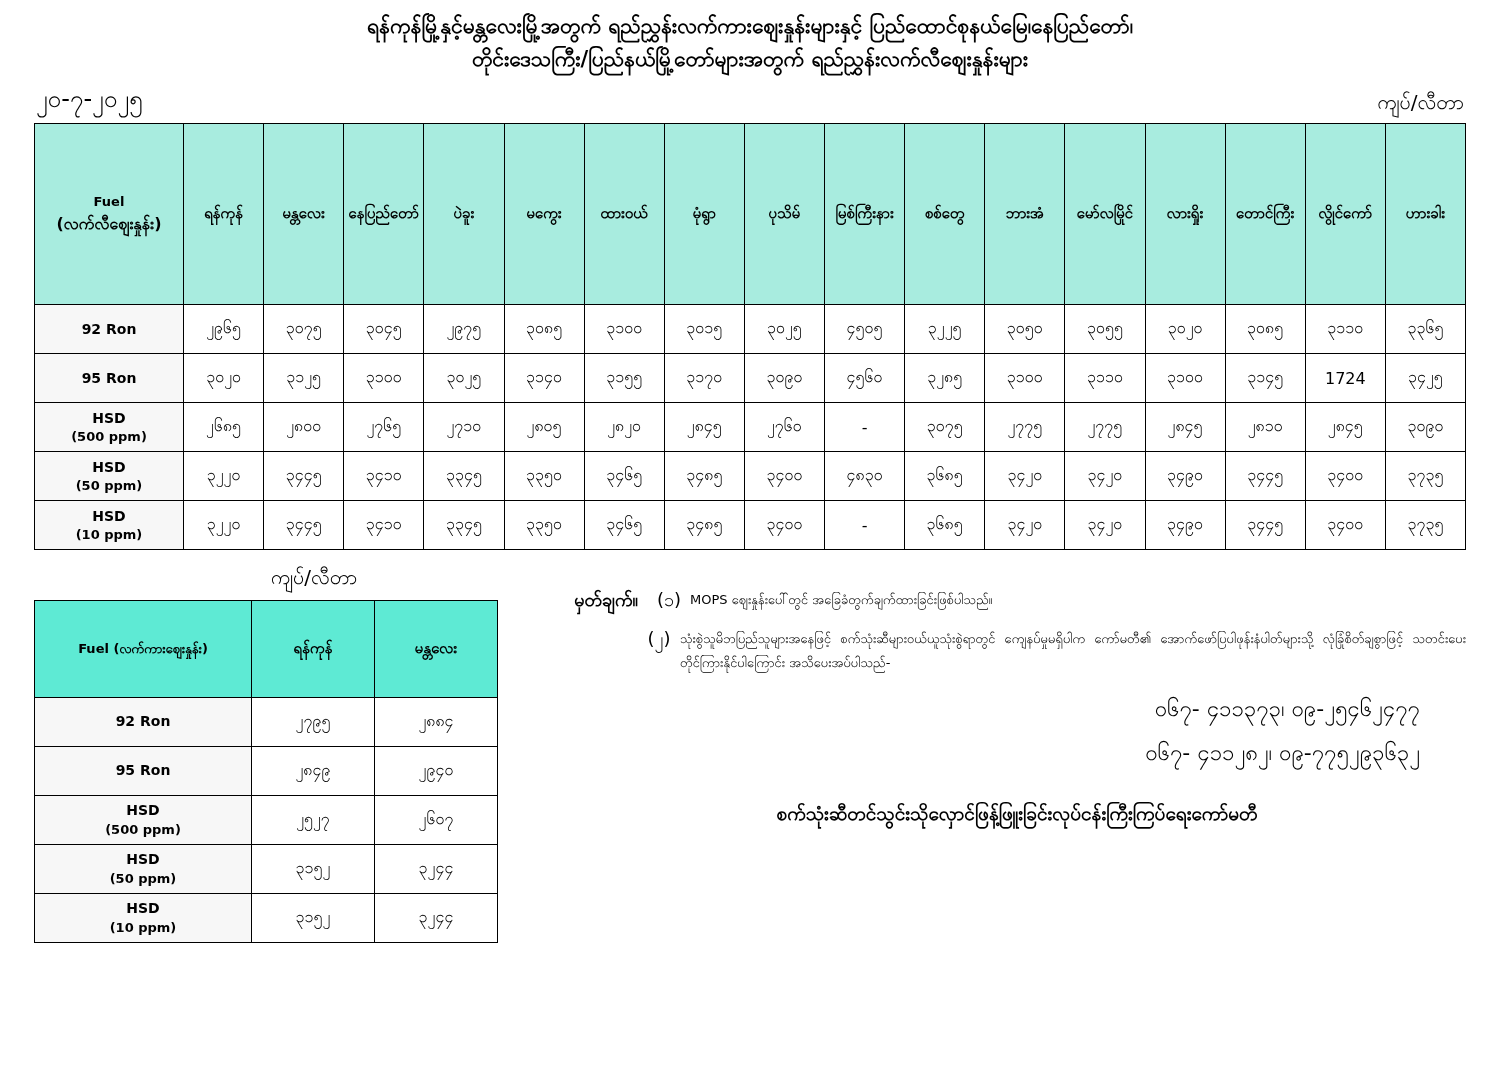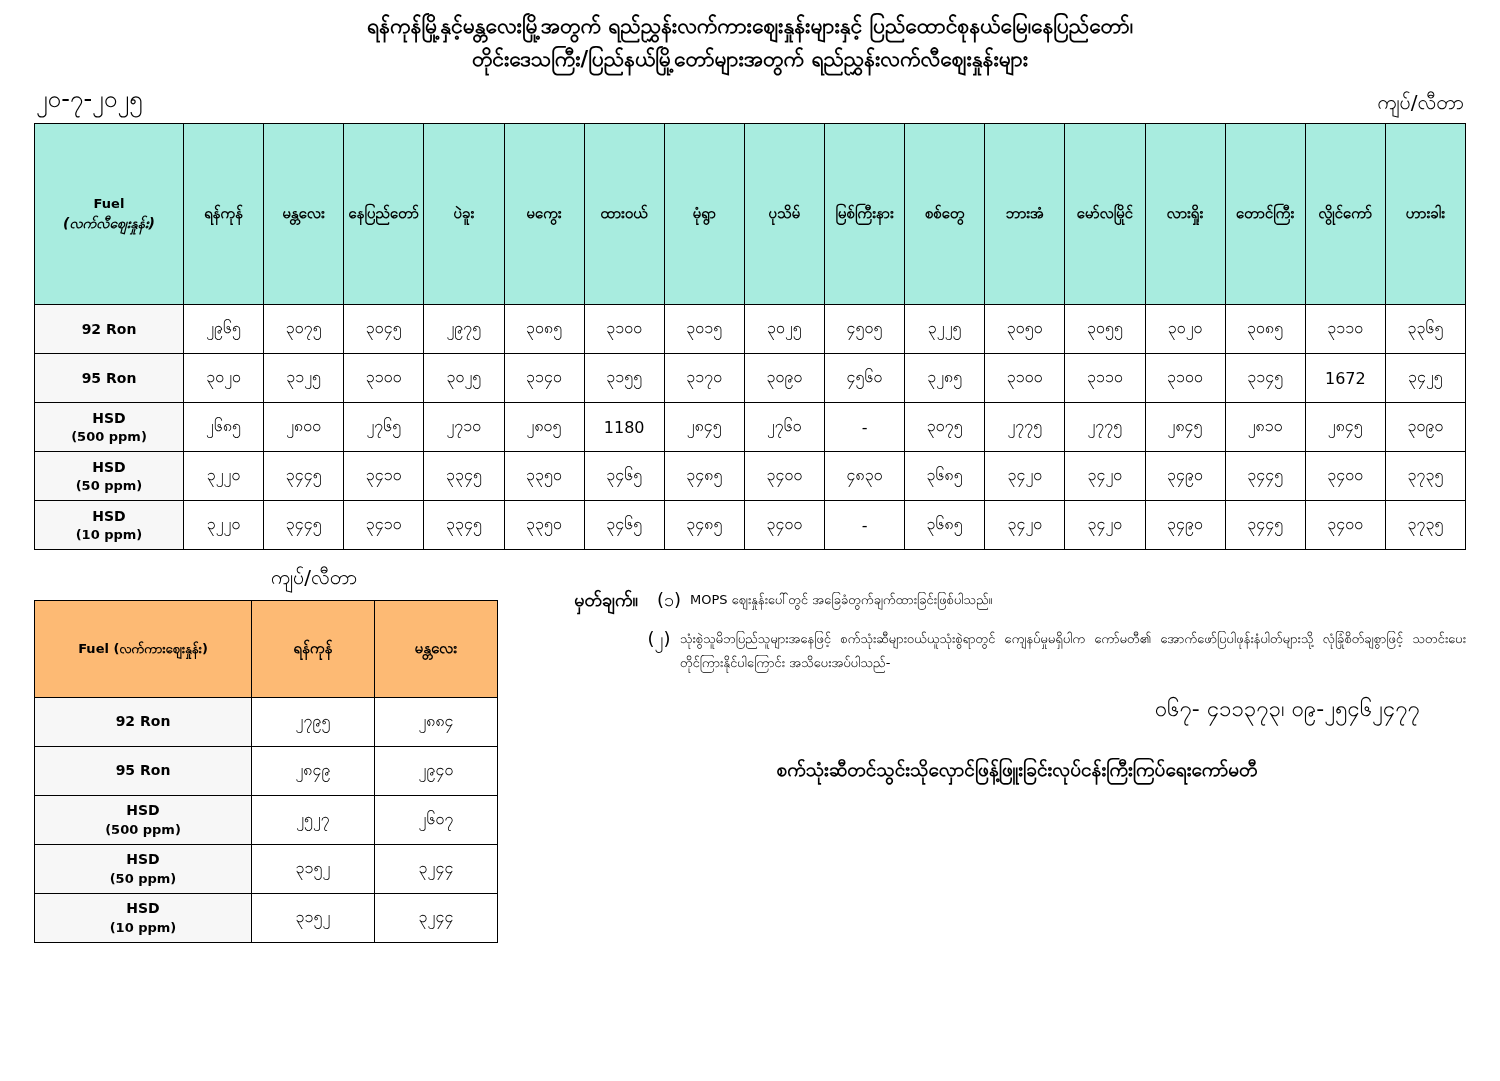--- a/index.html
+++ b/index.html
@@ -79,23 +79,22 @@
     font-size: 13px;
     line-height: 1.5;
   }
   table.grid thead th.fuel-head .fuel-label {
     font-weight: bold;
     font-size: 13px;
     display: block;
   }
   table.grid thead th.fuel-head .fuel-sub {
     font-weight: bold;
-    font-size: 14px;
+    font-size: 16px;
     display: block;
-    font-style: italic;
   }
   table.grid tbody td {
     height: 48px;
     background: #ffffff;
     font-size: 16px;
   }
   table.grid tbody td.rowlabel {
     background: #f7f7f7;
     font-weight: bold;
     font-size: 14px;
@@ -128,21 +127,21 @@
     width: 464px;
     table-layout: fixed;
   }
   table.grid2 th, table.grid2 td {
     border: 1px solid #000000;
     text-align: center;
     vertical-align: middle;
     padding: 0;
   }
   table.grid2 thead th {
-    background: #fdba74;
+    background: #5eead4;
     height: 96px;
     font-weight: bold;
     font-size: 15px;
     line-height: 1.45;
   }
   table.grid2 thead th.fuel-head2 {
     width: 216px;
     font-size: 13px;
   }
   table.grid2 tbody td {
@@ -285,34 +284,34 @@
           <td>၃၁၄၀</td>
           <td>၃၁၅၅</td>
           <td>၃၁၇၀</td>
           <td>၃၀၉၀</td>
           <td>၄၅၆၀</td>
           <td>၃၂၈၅</td>
           <td>၃၁၀၀</td>
           <td>၃၁၁၀</td>
           <td>၃၁၀၀</td>
           <td>၃၁၄၅</td>
-          <td>1672</td>
+          <td>1724</td>
           <td>၃၄၂၅</td>
         </tr>
         <tr>
           <td class="rowlabel">
             <span>HSD</span>
             <span class="sub">(500 ppm)</span>
           </td>
           <td>၂၆၈၅</td>
           <td>၂၈၀၀</td>
           <td>၂၇၆၅</td>
           <td>၂၇၁၀</td>
           <td>၂၈၀၅</td>
-          <td>1180</td>
+          <td>၂၈၂၀</td>
           <td>၂၈၄၅</td>
           <td>၂၇၆၀</td>
           <td>-</td>
           <td>၃၀၇၅</td>
           <td>၂၇၇၅</td>
           <td>၂၇၇၅</td>
           <td>၂၈၄၅</td>
           <td>၂၈၁၀</td>
           <td>၂၈၄၅</td>
           <td>၃၀၉၀</td>
@@ -426,20 +425,21 @@
         <div class="note-text">MOPS ဈေးနှုန်းပေါ်တွင် အခြေခံတွက်ချက်ထားခြင်းဖြစ်ပါသည်။</div>
       </div>
       <div class="note-row">
         <div class="spacer-head"></div>
         <div class="note-num">(၂)</div>
         <div class="note-text justified">သုံးစွဲသူမိဘပြည်သူများအနေဖြင့် စက်သုံးဆီများဝယ်ယူသုံးစွဲရာတွင် ကျေနပ်မှုမရှိပါက ကော်မတီ၏ အောက်ဖော်ပြပါဖုန်းနံပါတ်များသို့ လုံခြုံစိတ်ချစွာဖြင့် သတင်းပေး တိုင်ကြားနိုင်ပါကြောင်း အသိပေးအပ်ပါသည်-</div>
       </div>
 
       <div class="phones">
         <div class="phone-line">ဝ၆၇- ၄၁၁၃၇၃၊ ဝ၉-၂၅၄၆၂၄၇၇</div>
+        <div class="phone-line">ဝ၆၇- ၄၁၁၂၈၂၊ ဝ၉-၇၇၅၂၉၃၆၃၂</div>
       </div>
 
       <div class="footer-org">စက်သုံးဆီတင်သွင်းသိုလှောင်ဖြန့်ဖြူးခြင်းလုပ်ငန်းကြီးကြပ်ရေးကော်မတီ</div>
     </div>
 
   </div>
 
 </div>
 
 </body></html>

